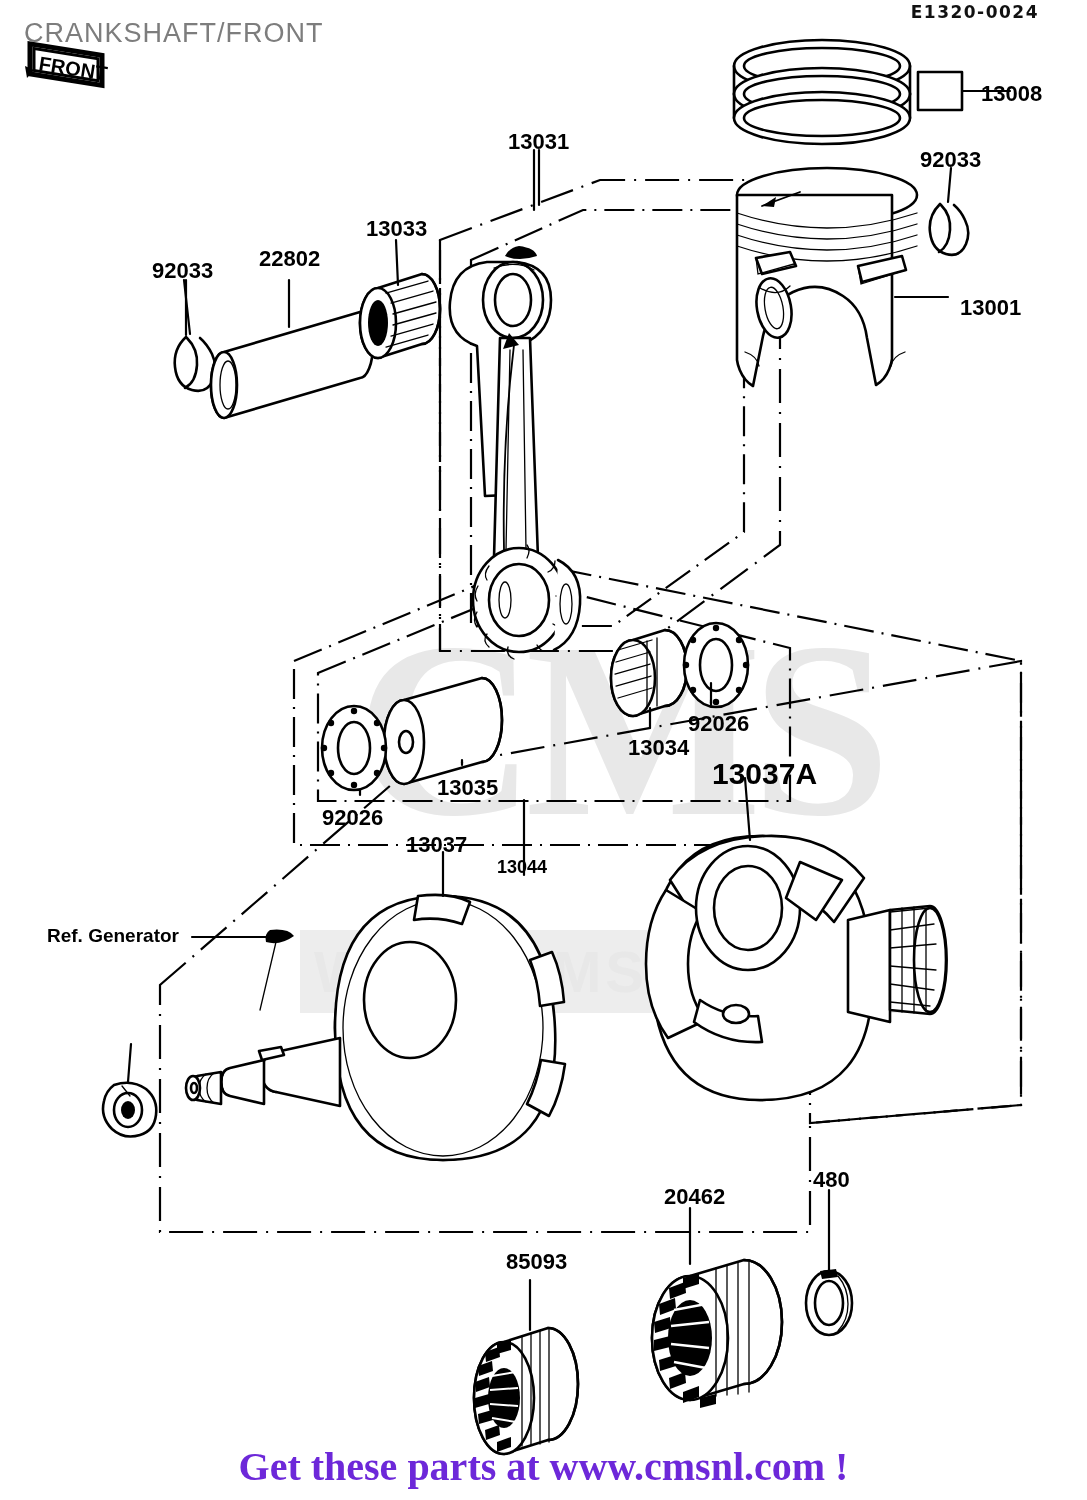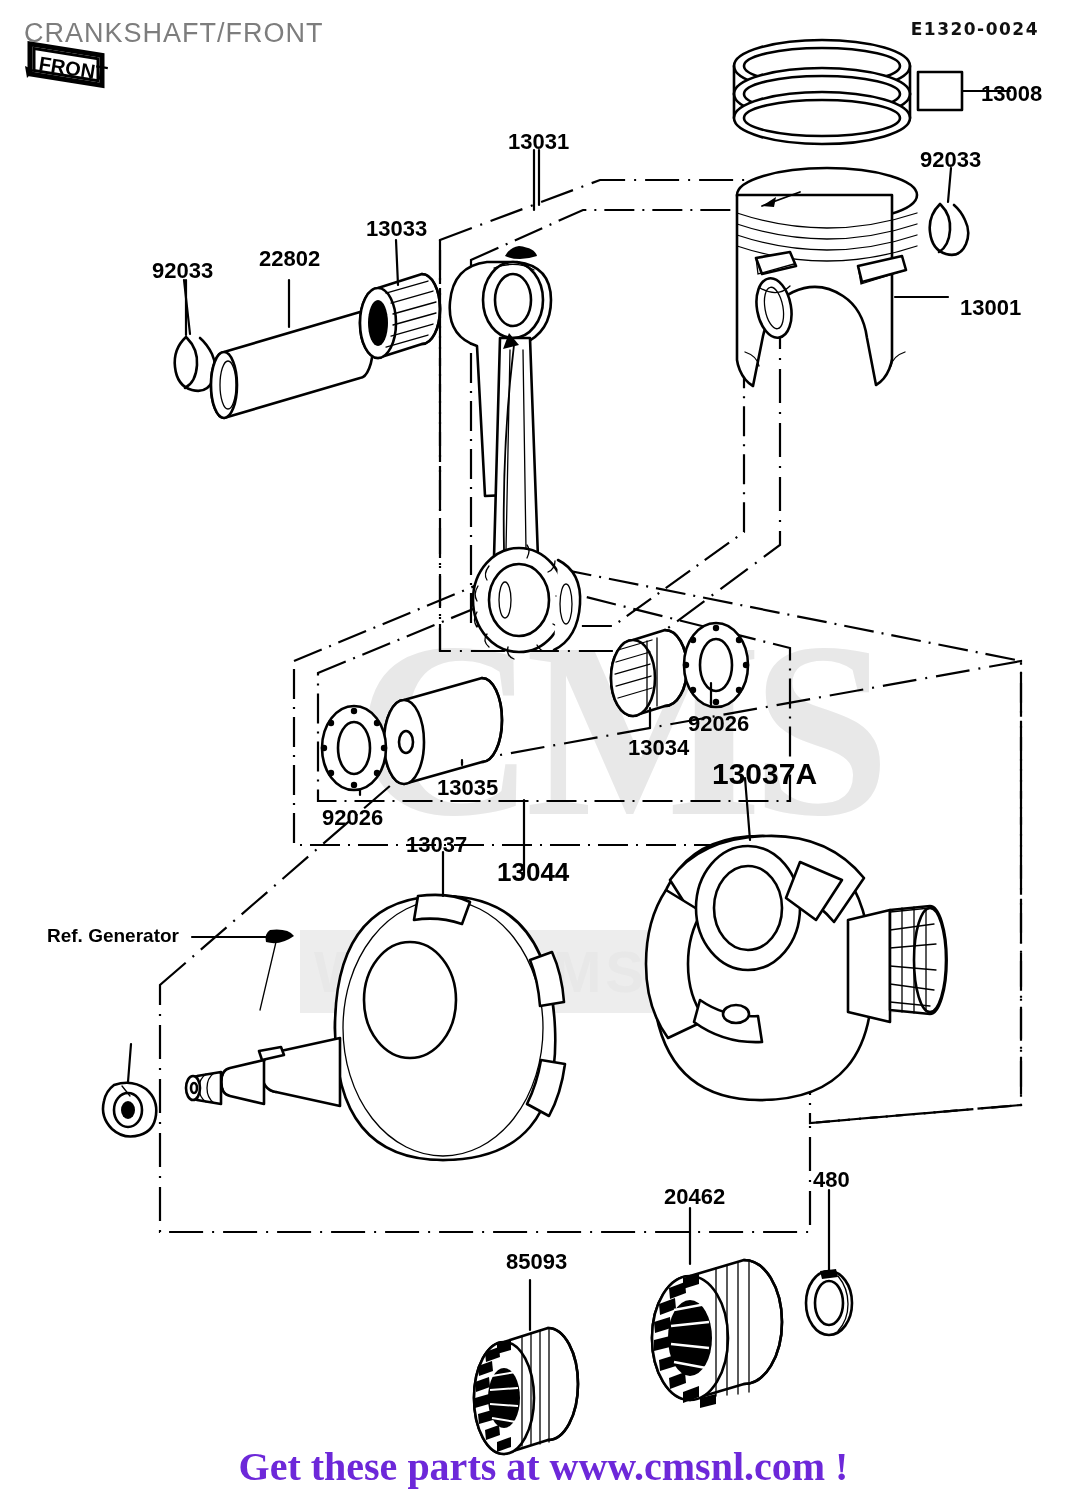--- a/index.html
+++ b/index.html
@@ -5,21 +5,21 @@
   html,body{margin:0;padding:0;background:#fff;}
   body{width:1087px;height:1500px;position:relative;overflow:hidden;
        font-family:"Liberation Sans", sans-serif;}
   #sheet{position:absolute;inset:0;width:1087px;height:1500px;}
   .lbl{position:absolute;font-family:"Liberation Sans",sans-serif;
        font-weight:700;color:#000;white-space:nowrap;}
   #page-title{position:absolute;left:24px;top:18px;font-size:27px;
        letter-spacing:1px;color:#7d7d7d;font-weight:400;}
   #doc-code{position:absolute;right:48px;top:2px;font-size:17px;
        font-weight:700;color:#111;letter-spacing:1.5px;
-       font-family:"DejaVu Sans",sans-serif;margin-top:17px;}
+       font-family:"DejaVu Sans",sans-serif;}
   #footer-cta{position:absolute;left:0;right:0;top:1443px;text-align:center;
        font-size:40px;font-weight:700;color:#6d28d9;
        font-family:"Liberation Serif",serif;letter-spacing:0px;}
   #front-badge{position:absolute;left:18px;top:36px;width:100px;height:62px;}
   .wm{position:absolute;color:#e8e8e8;font-weight:700;
        font-family:"Liberation Sans",sans-serif;user-select:none;}
 </style>
 </head>
 <body>
 
@@ -427,18 +427,18 @@
     <div class="lbl" style="left: 508px; top: 129px; font-size: 22px;">13031</div>
     <div class="lbl" style="left: 981px; top: 81px; font-size: 22px;">13008</div>
     <div class="lbl" style="left: 920px; top: 147px; font-size: 22px;">92033</div>
     <div class="lbl" style="left: 960px; top: 295px; font-size: 22px;">13001</div>
     <div class="lbl" style="left: 688px; top: 711px; font-size: 22px;">92026</div>
     <div class="lbl" style="left: 628px; top: 735px; font-size: 22px;">13034</div>
     <div class="lbl" style="left: 437px; top: 775px; font-size: 22px;">13035</div>
     <div class="lbl" style="left: 322px; top: 805px; font-size: 22px;">92026</div>
     <div class="lbl" style="left: 712px; top: 757px; font-size: 30px;">13037A</div>
     <div class="lbl" style="left: 406px; top: 832px; font-size: 22px;">13037</div>
-    <div class="lbl" style="left: 497px; top: 857px; font-size: 26px; text-align: center;">13044</div>
+    <div class="lbl" style="left: 497px; top: 857px; font-size: 18px; text-align: center;">13044</div>
     <div class="lbl" style="left: 506px; top: 1249px; font-size: 22px;">85093</div>
     <div class="lbl" style="left: 664px; top: 1184px; font-size: 22px;">20462</div>
     <div class="lbl" style="left: 813px; top: 1167px; font-size: 22px;">480</div>
     <div class="lbl" style="left: 47px; top: 925px; font-size: 19px; font-family: &quot;Liberation Sans&quot;, sans-serif;">Ref. Generator</div>
   </div>
 
 </body></html>

